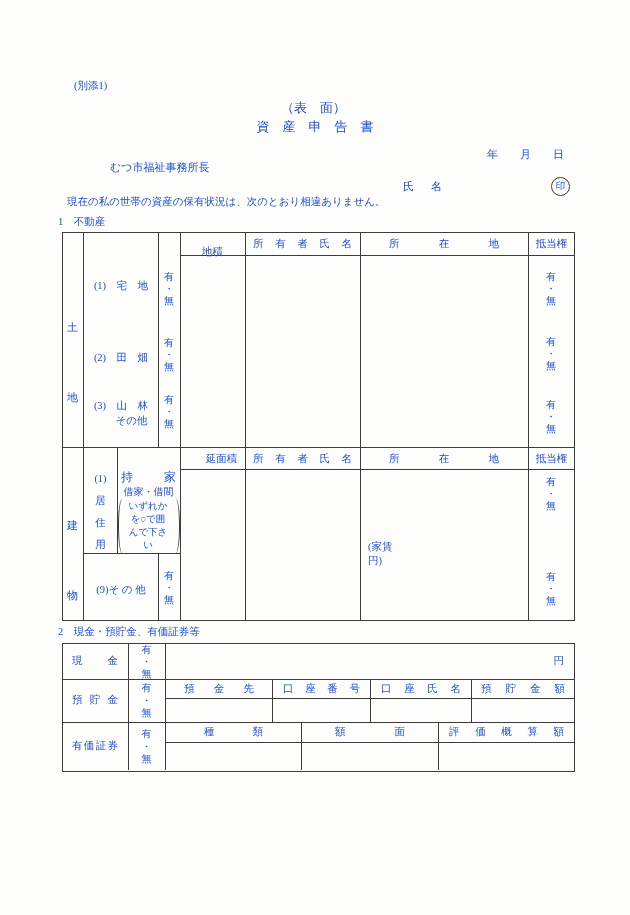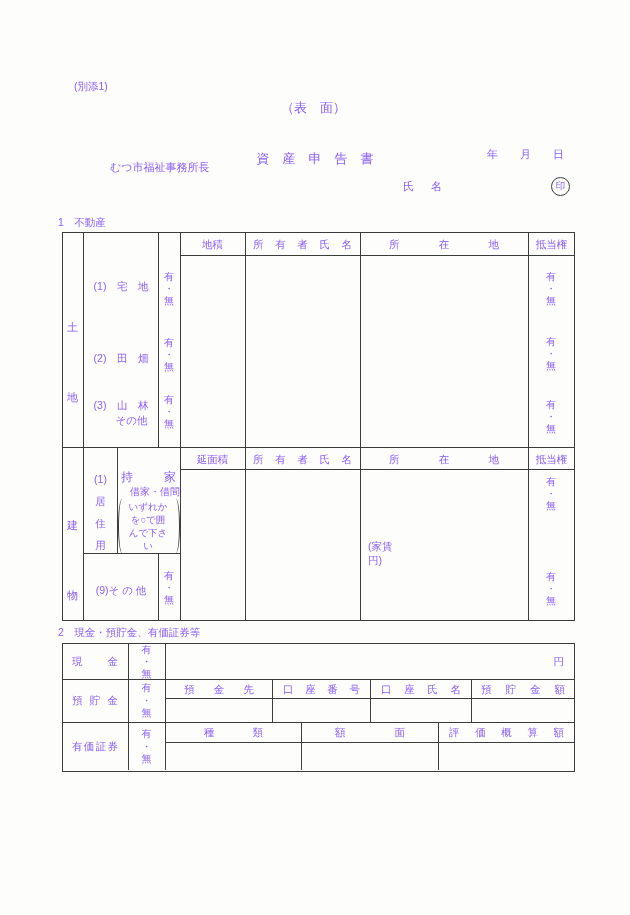--- a/index.html
+++ b/index.html
@@ -1,63 +1,64 @@
 <!DOCTYPE html>
 <html><head>
 <meta charset="utf-8">
 <style>
   html,body{margin:0;padding:0;background:#888;}
   .page{position:relative;width:630px;height:915px;background:#fdfdfc;
-        font-family:Liberation Sans, sans-serif;color:#8b5cf6;overflow:hidden;}
+        font-family:Liberation Serif, serif;color:#1d4ed8;overflow:hidden;}
   .abs{position:absolute;}
   .t{position:absolute;font-size:10.5px;line-height:14px;}
   .pre{white-space:pre-line;text-align:center;}
   .ctr{text-align:center;}
   .just{text-align:justify;text-align-last:justify;}
   .vl{position:absolute;width:1px;background:#3c3c3c;}
   .hl{position:absolute;height:1px;background:#3c3c3c;}
   .box{position:absolute;border:1px solid #3c3c3c;}
   .seal{position:absolute;width:17px;height:17px;border:1px solid #3c3c3c;border-radius:50%;
         font-size:9.5px;line-height:16px;text-align:center;}
   .paren{position:absolute;width:7px;height:54px;}
   .paren.l{border-left:1.2px solid #3c3c3c;border-radius:50%;}
   .paren.r{border-right:1.2px solid #3c3c3c;border-radius:50%;}
-  .title{letter-spacing:13px;text-indent:13px;font-size:13px;margin-top:32px;}
+  .title{letter-spacing:13px;text-indent:13px;font-size:13px;}
 </style>
 </head>
 <body>
 
 <div class="page">
 
   <div class="t" style="left:74px;top:79px;">(別添1)</div>
   <div class="t" style="left:281px;top:101px;font-size:13px;">（表　面）</div>
   <div class="t ctr title" style="left:0;top:120px;width:630px;">資産申告書</div>
   <div class="t" style="left:487px;top:141px;font-size:11px;margin-top:6px;">年　　月　　日</div>
   <div class="t" style="left:110px;top:160px;font-size:11px;">むつ市福祉事務所長</div>
   <div class="t" style="left:403px;top:179px;font-size:11px;letter-spacing:3px;">氏　名</div>
   <div class="seal" style="left:551px;top:177px;">印</div>
+  <div class="t" style="left:67px;top:195px;">現在の私の世帯の資産の保有状況は、次のとおり相違ありません。</div>
   <div class="t" style="left:58px;top:215px;">1　不動産</div>
 
   <div class="box" style="left:62px;top:232px;width:511px;height:387px;"></div>
 
   <div class="vl" style="left:83px;top:232px;height:388px;"></div>
   <div class="vl" style="left:158px;top:232px;height:215px;"></div>
   <div class="vl" style="left:158px;top:553px;height:67px;"></div>
   <div class="vl" style="left:117px;top:447px;height:106px;"></div>
   <div class="vl" style="left:180px;top:232px;height:388px;"></div>
   <div class="vl" style="left:245px;top:232px;height:388px;"></div>
   <div class="vl" style="left:360px;top:232px;height:388px;"></div>
   <div class="vl" style="left:528px;top:232px;height:388px;"></div>
 
   <div class="hl" style="left:180px;top:255px;width:394px;"></div>
   <div class="hl" style="left:62px;top:447px;width:512px;"></div>
   <div class="hl" style="left:180px;top:469px;width:394px;"></div>
   <div class="hl" style="left:83px;top:553px;width:97px;"></div>
 
-  <div class="t ctr" style="left:181px;top:237px;width:63px;text-align:center;">地積</div>
+  <div class="t ctr" style="left:181px;top:245px;width:63px;text-align:center;">地積</div>
   <div class="t just" style="left:246px;top:237px;width:99px;padding:0 7px;">所有者氏名</div>
   <div class="t just" style="left:361px;top:237px;width:110px;padding:0 28px;">所在地</div>
   <div class="t ctr" style="left:529px;top:237px;width:45px;">抵当権</div>
 
   <div class="t pre" style="left:62px;top:292px;width:21px;font-size:11px;line-height:70px;">土
 地</div>
   <div class="t ctr" style="left:84px;top:279px;width:74px;">(1)　宅　地</div>
   <div class="t ctr" style="left:84px;top:351px;width:74px;">(2)　田　畑</div>
   <div class="t pre" style="left:84px;top:398px;width:74px;line-height:15px;">(3)　山　林
 　　その他</div>
@@ -73,33 +74,33 @@
   <div class="t pre" style="left:528px;top:271px;width:46px;font-size:10px;line-height:12px;">有
 ・
 無</div>
   <div class="t pre" style="left:528px;top:336px;width:46px;font-size:10px;line-height:12px;">有
 ・
 無</div>
   <div class="t pre" style="left:528px;top:399px;width:46px;font-size:10px;line-height:12px;">有
 ・
 無</div>
 
-  <div class="t ctr" style="left:181px;top:452px;width:63px;">延面積</div>
+  <div class="t ctr" style="left:190px;top:452px;width:63px;">延面積</div>
   <div class="t just" style="left:246px;top:452px;width:99px;padding:0 7px;">所有者氏名</div>
   <div class="t just" style="left:361px;top:452px;width:110px;padding:0 28px;">所在地</div>
   <div class="t ctr" style="left:529px;top:452px;width:45px;">抵当権</div>
 
   <div class="t pre" style="left:62px;top:490px;width:21px;font-size:11px;line-height:70px;">建
 物</div>
   <div class="t pre" style="left:84px;top:468px;width:33px;line-height:22px;">(1)
 居
 住
 用</div>
   <div class="t just" style="left:118px;top:470px;width:55px;padding:0 3px;font-size:12px;">持家</div>
-  <div class="t ctr" style="left:117px;top:485px;width:63px;font-size:10px;text-align:right;">借家・借間</div>
+  <div class="t ctr" style="left:117px;top:485px;width:63px;font-size:10px;">借家・借間</div>
   <div class="paren l" style="left:118px;top:499px;"></div>
   <div class="paren r" style="left:172px;top:499px;"></div>
   <div class="t pre" style="left:126px;top:500px;width:44px;font-size:9.5px;line-height:13px;text-align:center;">いずれか
 を○で囲
 んで下さ
 い</div>
   <div class="abs" style="left:368px;top:540px;width:122px;display:flex;justify-content:space-between;font-size:10.5px;flex-direction:column;">
     <span>(家賃</span>
     <span>円)</span>
   </div>

